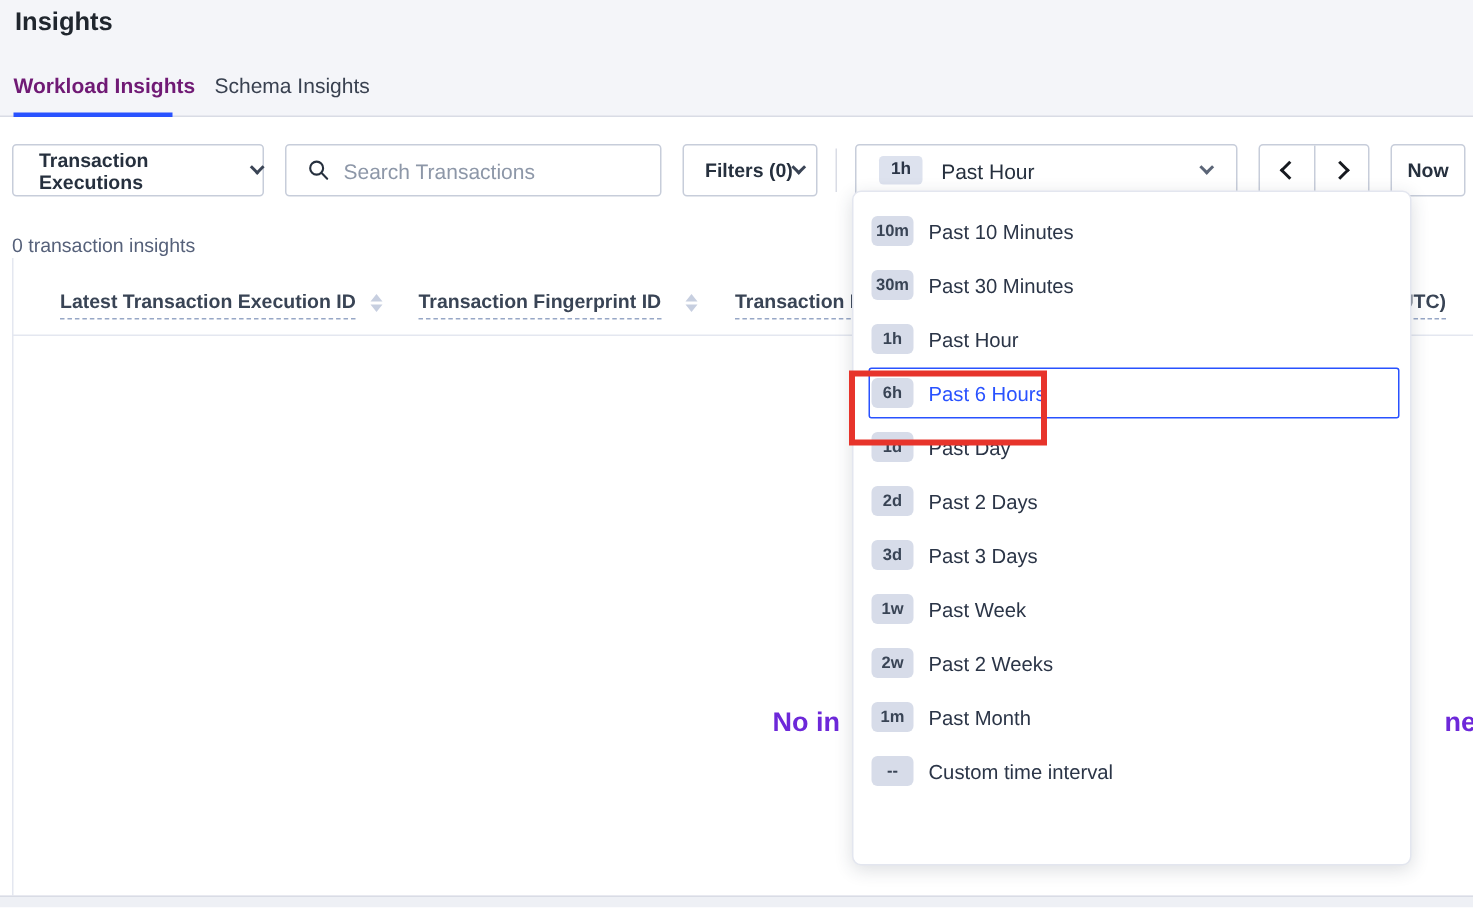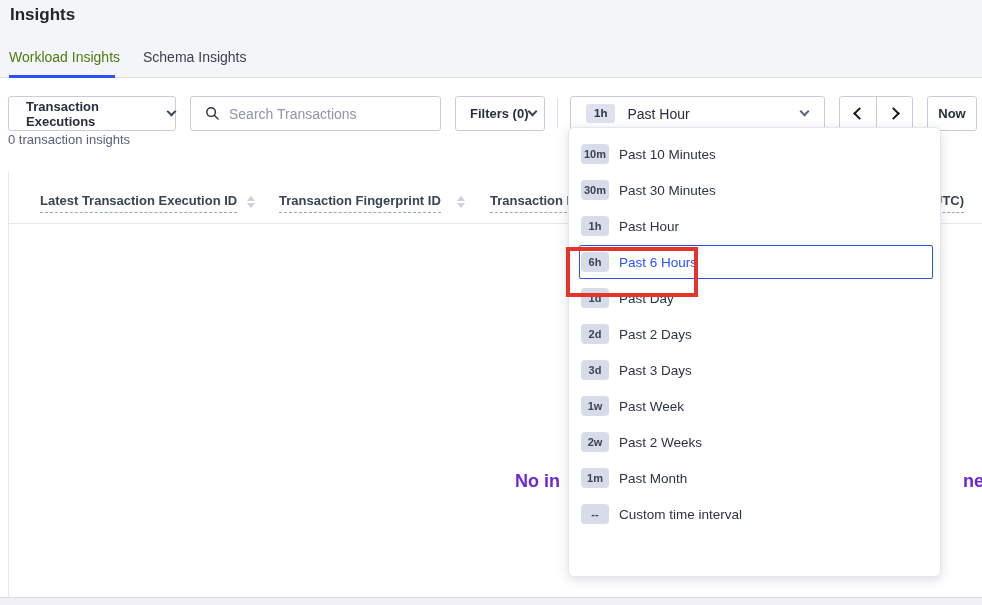--- a/index.html
+++ b/index.html
@@ -6,21 +6,21 @@
   html,body { width:982px; height:605px; }
   body {
     position:relative; overflow:hidden; background:#ffffff;
     font-family:"Liberation Sans", sans-serif; color:#242a35;
   }
   
   .header-band { position:absolute; left:0; top:0; width:982px; height:78px;
     background:#f4f5f9; border-bottom:1px solid #d9dce5; }
   .page-title { position:absolute; left:10px; top:5px; font-size:17px; font-weight:bold; color:#20262e; }
   .tab { position:absolute; top:49px; font-size:14px; cursor:pointer; }
-  .tab-active { left:9px; color:#4d7c0f; font-weight:normal; }
+  .tab-active { left:9px; color:#701a75; font-weight:bold; }
   .tab-underline { position:absolute; left:9px; top:75px; width:106px; height:3px; background:#2952ff; }
   .tab-plain { left:143px; color:#394150; }
   
   .btn { position:absolute; top:96px; height:35px; background:#fff;
     border:1px solid #c7cdda; border-radius:3px; display:flex; align-items:center;
     font-size:13px; color:#26303e; }
   .btn-bold { font-weight:bold; }
   .chev-down { width:7px; height:7px; border-right:2px solid #3a4455; border-bottom:2px solid #3a4455;
     transform:rotate(45deg); display:inline-block; margin-top:-4px; }
   .type-btn { left:8px; width:168px; padding-left:17px; gap:2px; }
@@ -35,21 +35,21 @@
     border-radius:3px; padding:4px 8px; line-height:1; }
   .time-picker .chev-down { margin-left:auto; margin-right:16px; border-color:#5b6577; }
   .caret-group { left:839px; width:74px; padding:0; }
   .caret-cell { width:36px; height:33px; display:flex; align-items:center; justify-content:center; cursor:pointer; }
   .caret-cell + .caret-cell { border-left:1px solid #c7cdda; }
   .chev-left { width:9px; height:9px; border-left:2.6px solid #16191f; border-bottom:2.6px solid #16191f;
     transform:rotate(45deg); margin-left:3px; }
   .chev-right { width:9px; height:9px; border-right:2.6px solid #16191f; border-bottom:2.6px solid #16191f;
     transform:rotate(-45deg); margin-right:3px; }
   .now-btn { left:927px; width:50px; justify-content:center; font-weight:bold; cursor:pointer; }
-  .summary-text { position:absolute; left:8px; top:132px; font-size:13px; color:#56617a; }
+  .summary-text { position:absolute; left:8px; top:156px; font-size:13px; color:#56617a; }
   
   .table-left-border { position:absolute; left:8px; top:172px; width:1px; height:425px; background:#e4e7f0; }
   .table-header-border { position:absolute; left:8px; top:223px; width:974px; height:1px; background:#e4e7f0; }
   .col-head { position:absolute; top:193px; font-size:13px; font-weight:bold; color:#394455;
     white-space:nowrap; }
   .col-head .dashed { border-bottom:1px dashed #97a7c6; padding-bottom:4px; display:inline-block; }
   .sort-icon { position:absolute; top:196px; display:inline-flex; flex-direction:column; gap:2px; cursor:pointer; }
   .sort-icon .tri-up { width:0; height:0; border-left:4px solid transparent; border-right:4px solid transparent;
     border-bottom:5px solid #c7cfe0; }
   .sort-icon .tri-down { width:0; height:0; border-left:4px solid transparent; border-right:4px solid transparent;

